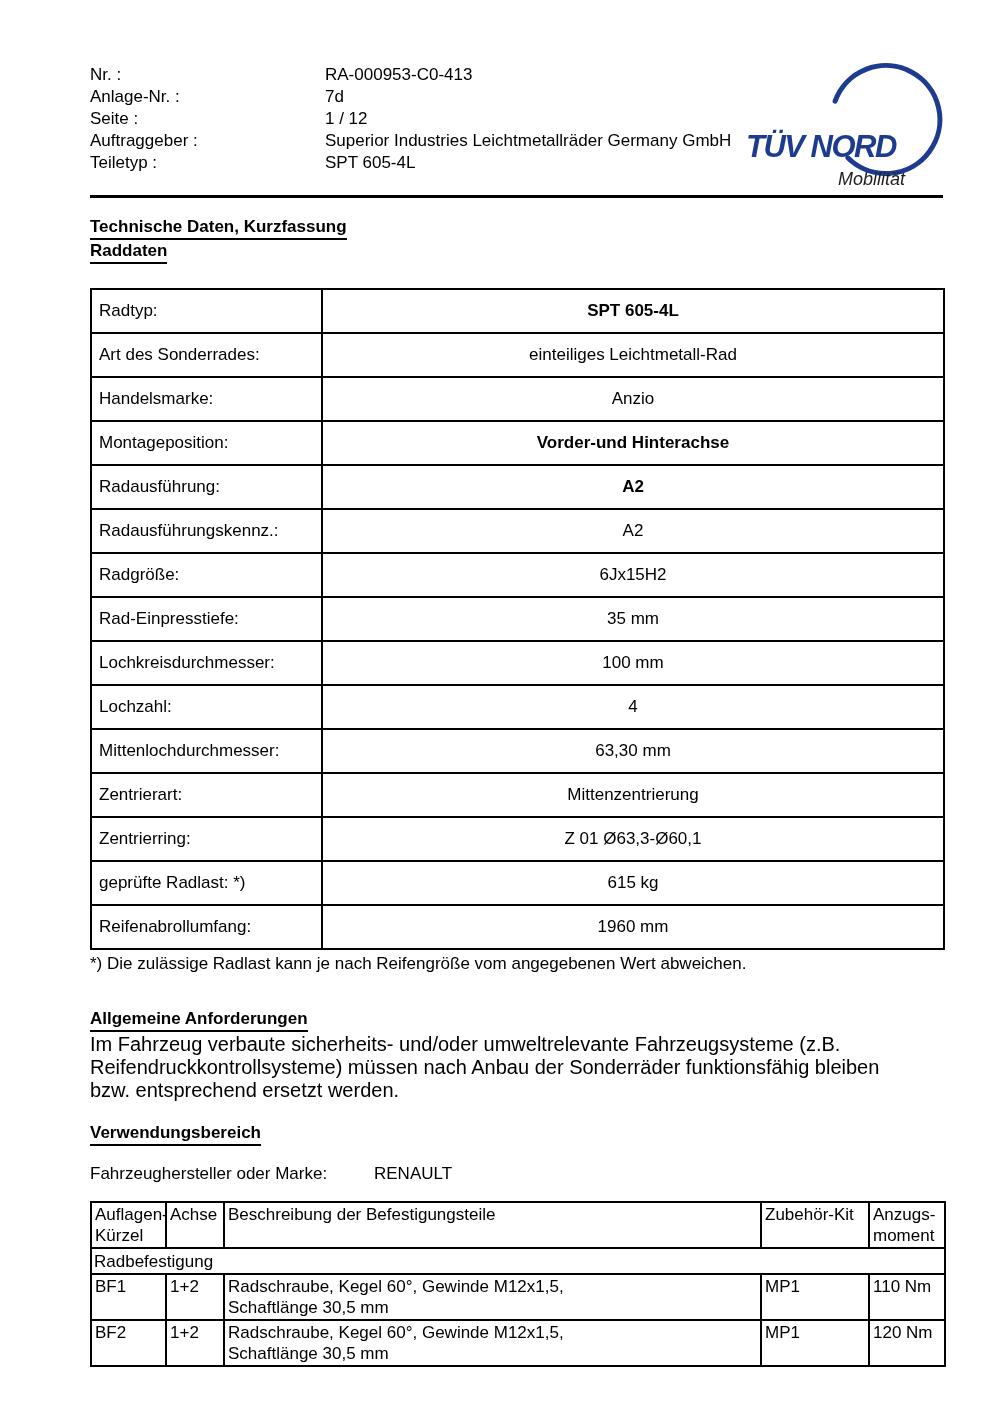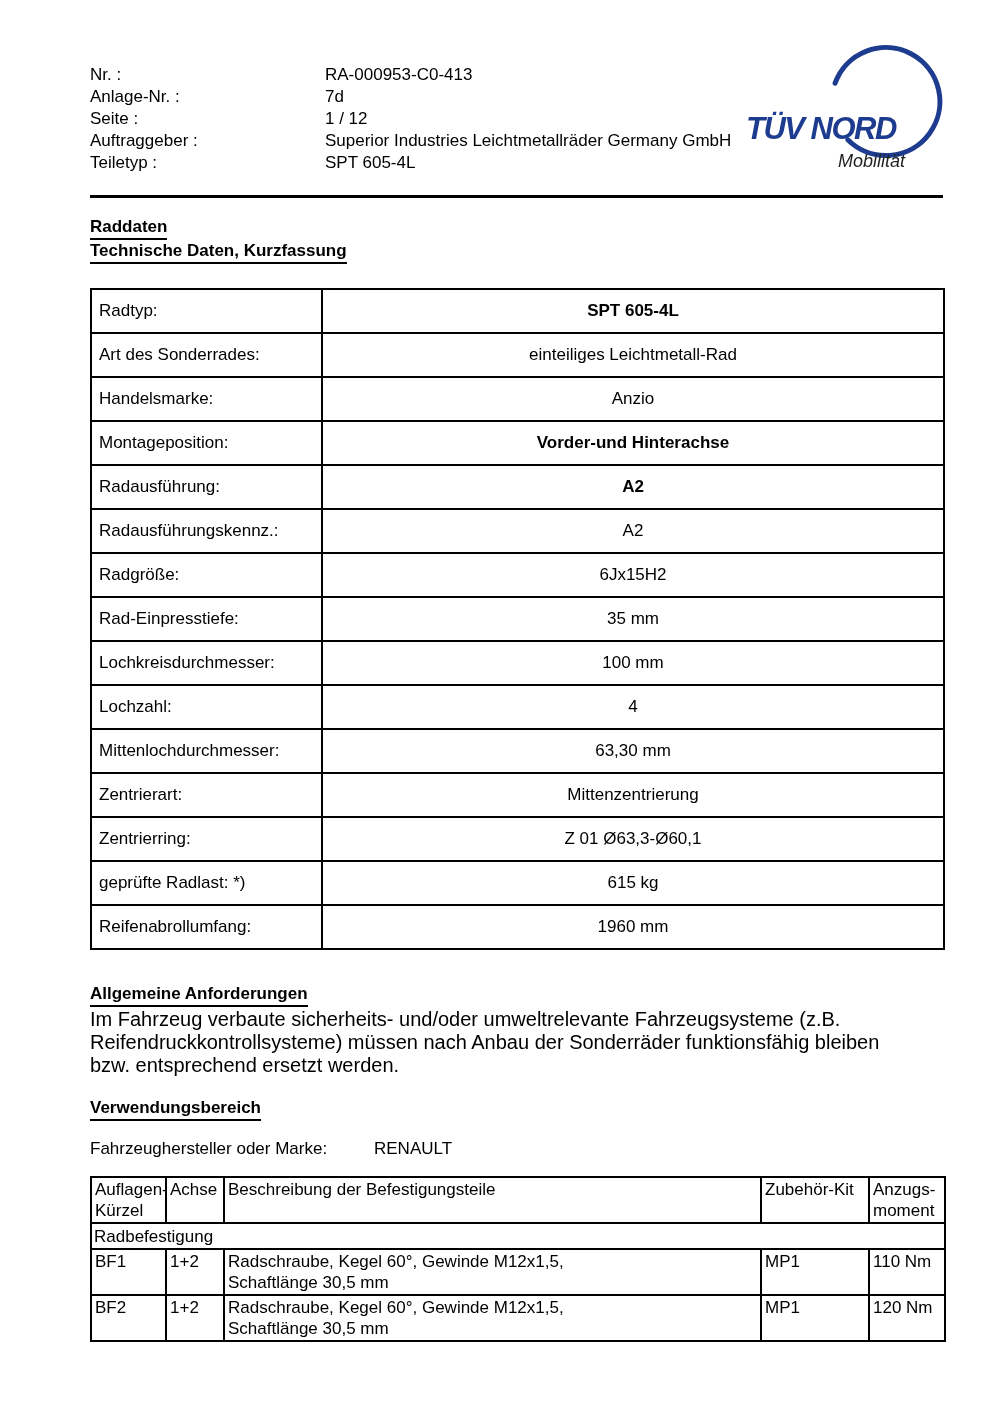--- a/index.html
+++ b/index.html
@@ -14,21 +14,21 @@
   .page { position: relative; width: 993px; height: 1404px; padding: 64px 50px 0 90px; }
 
   
   .doc-header { width: 660px; font-size: 17px; line-height: 22px; }
   .hdr-title { white-space: nowrap; }
   .hdr-row { display: flex; }
   .hdr-label { width: 235px; flex: 0 0 235px; }
   .hdr-value { width: 412px; max-width: 412px; }
 
   .logo {
-    position: absolute; left: 738px; top: 38px;
+    position: absolute; left: 738px; top: 56px;
     width: 215px; height: 140px;
   }
 
   .hr-rule { width: 853px; height: 3px; background: #000; margin-top: 21px; }
 
   
   .sec-head { margin-top: 18px; font-size: 17px; line-height: 22px; font-weight: bold; }
   .sec-head .u { display: inline-block; border-bottom: 2px solid #000; padding-bottom: 0px; }
 
   
@@ -103,22 +103,22 @@
         <div class="hdr-row">
           <span class="hdr-label">Teiletyp :</span>
           <span class="hdr-value">SPT 605-4L</span>
         </div>
       </div>
   </div>
 
   <div class="hr-rule"></div>
 
   <div class="sec-head">
+    <div><span class="u">Technische Daten, Kurzfassung</span></div>
     <div><span class="u">Raddaten</span></div>
-    <div><span class="u">Technische Daten, Kurzfassung</span></div>
   </div>
 
   <table class="wheel-table">
     <colgroup>
         <col style="width:231px">
         <col style="width:622px">
       </colgroup>
     <tbody id="wheel-table-body">
         <tr>
           <td>Radtyp:</td>
@@ -176,20 +176,21 @@
           <td>geprüfte Radlast: *)</td>
           <td class="val">615 kg</td>
         </tr>
         <tr>
           <td>Reifenabrollumfang:</td>
           <td class="val">1960 mm</td>
         </tr>
       </tbody>
   </table>
 
+  <div class="footnote">*) Die zulässige Radlast kann je nach Reifengröße vom angegebenen Wert abweichen.</div>
 
   <div class="sec-head general-head">
     <span class="u">Allgemeine Anforderungen</span>
   </div>
   <div class="general-text">Im Fahrzeug verbaute sicherheits- und/oder umweltrelevante Fahrzeugsysteme (z.B. Reifendruckkontrollsysteme) müssen nach Anbau der Sonderräder funktionsfähig bleiben bzw. entsprechend ersetzt werden.</div>
 
   <div class="sec-head usage-head">
     <span class="u">Verwendungsbereich</span>
   </div>
   <div class="usage-line">

